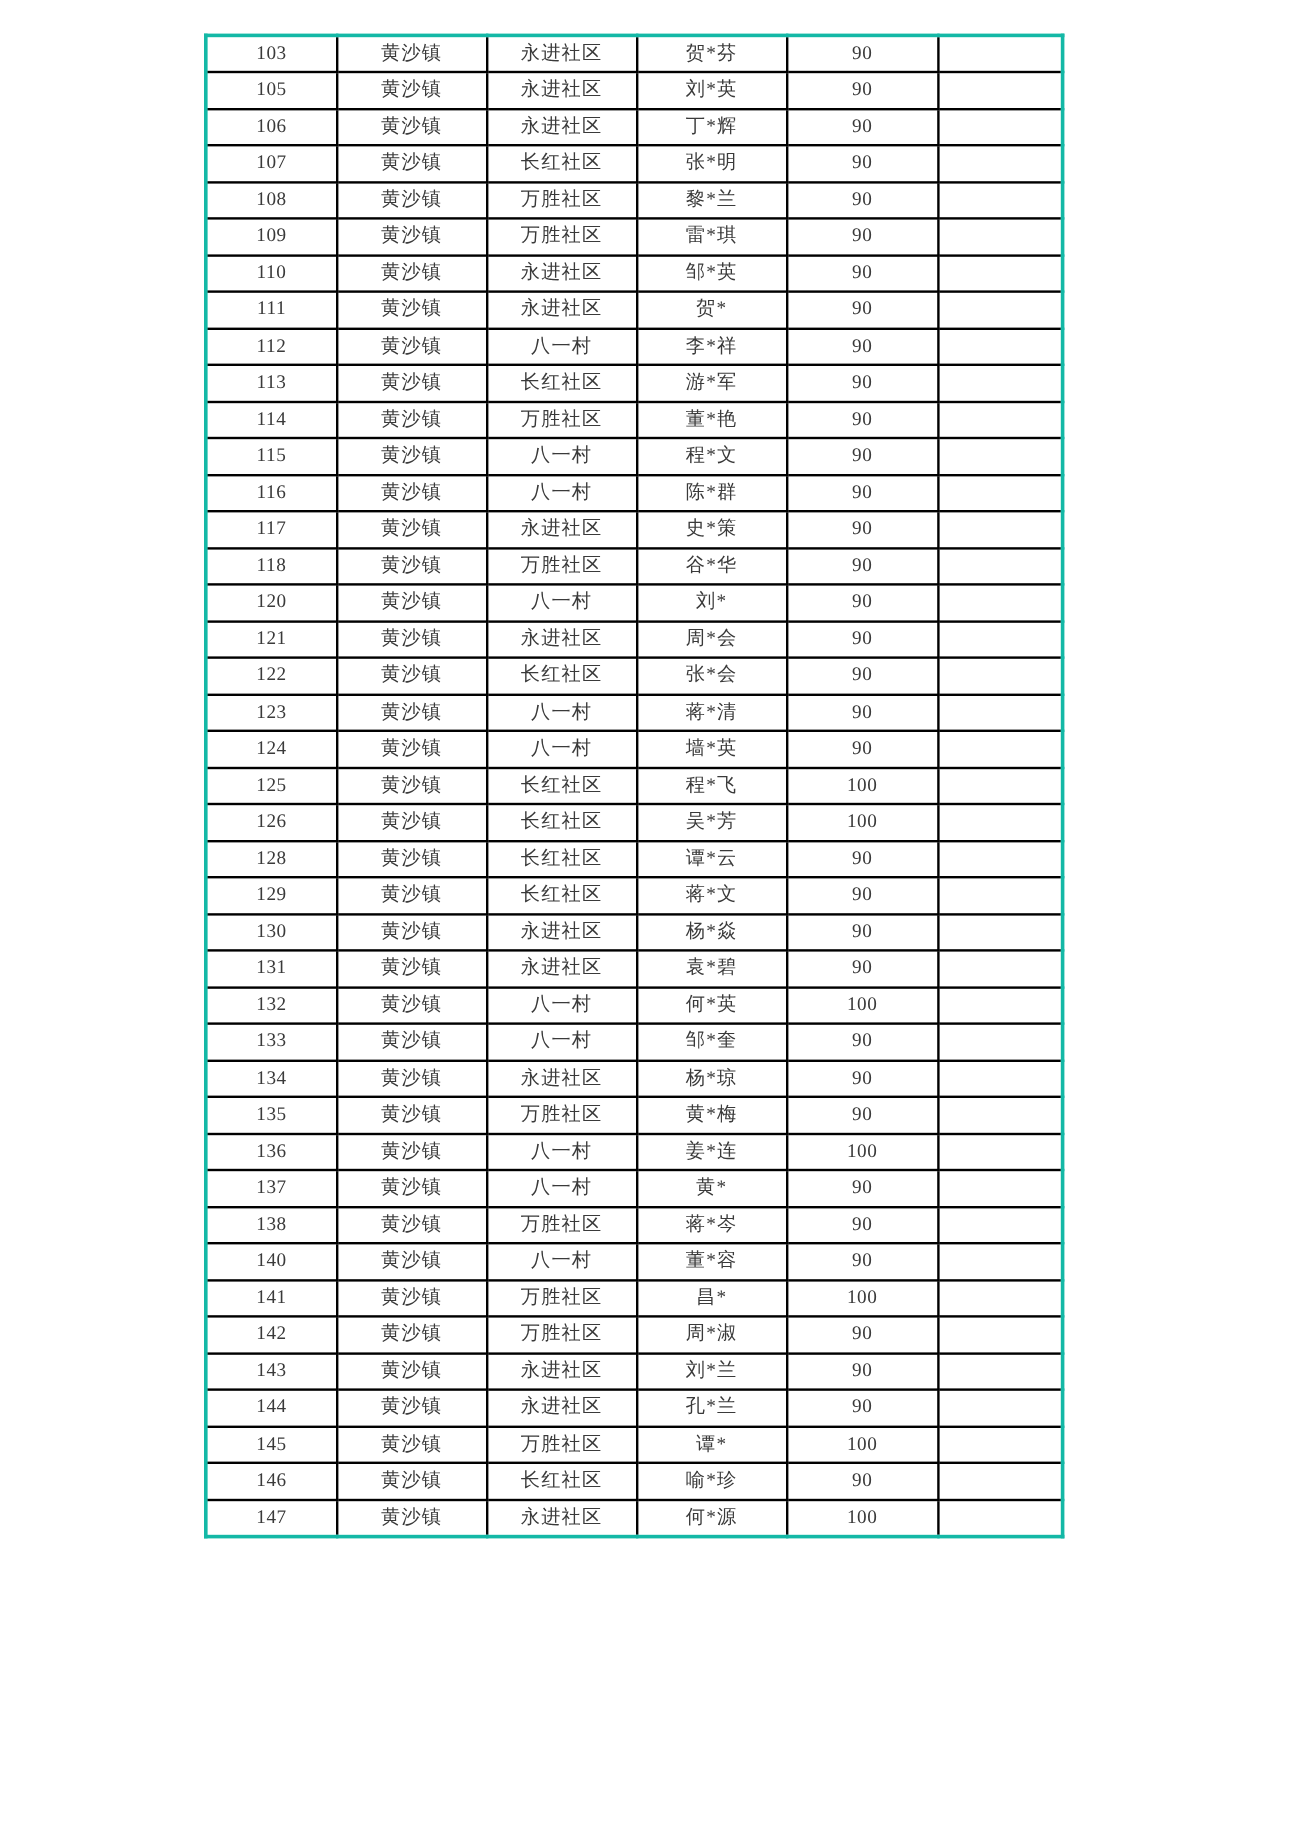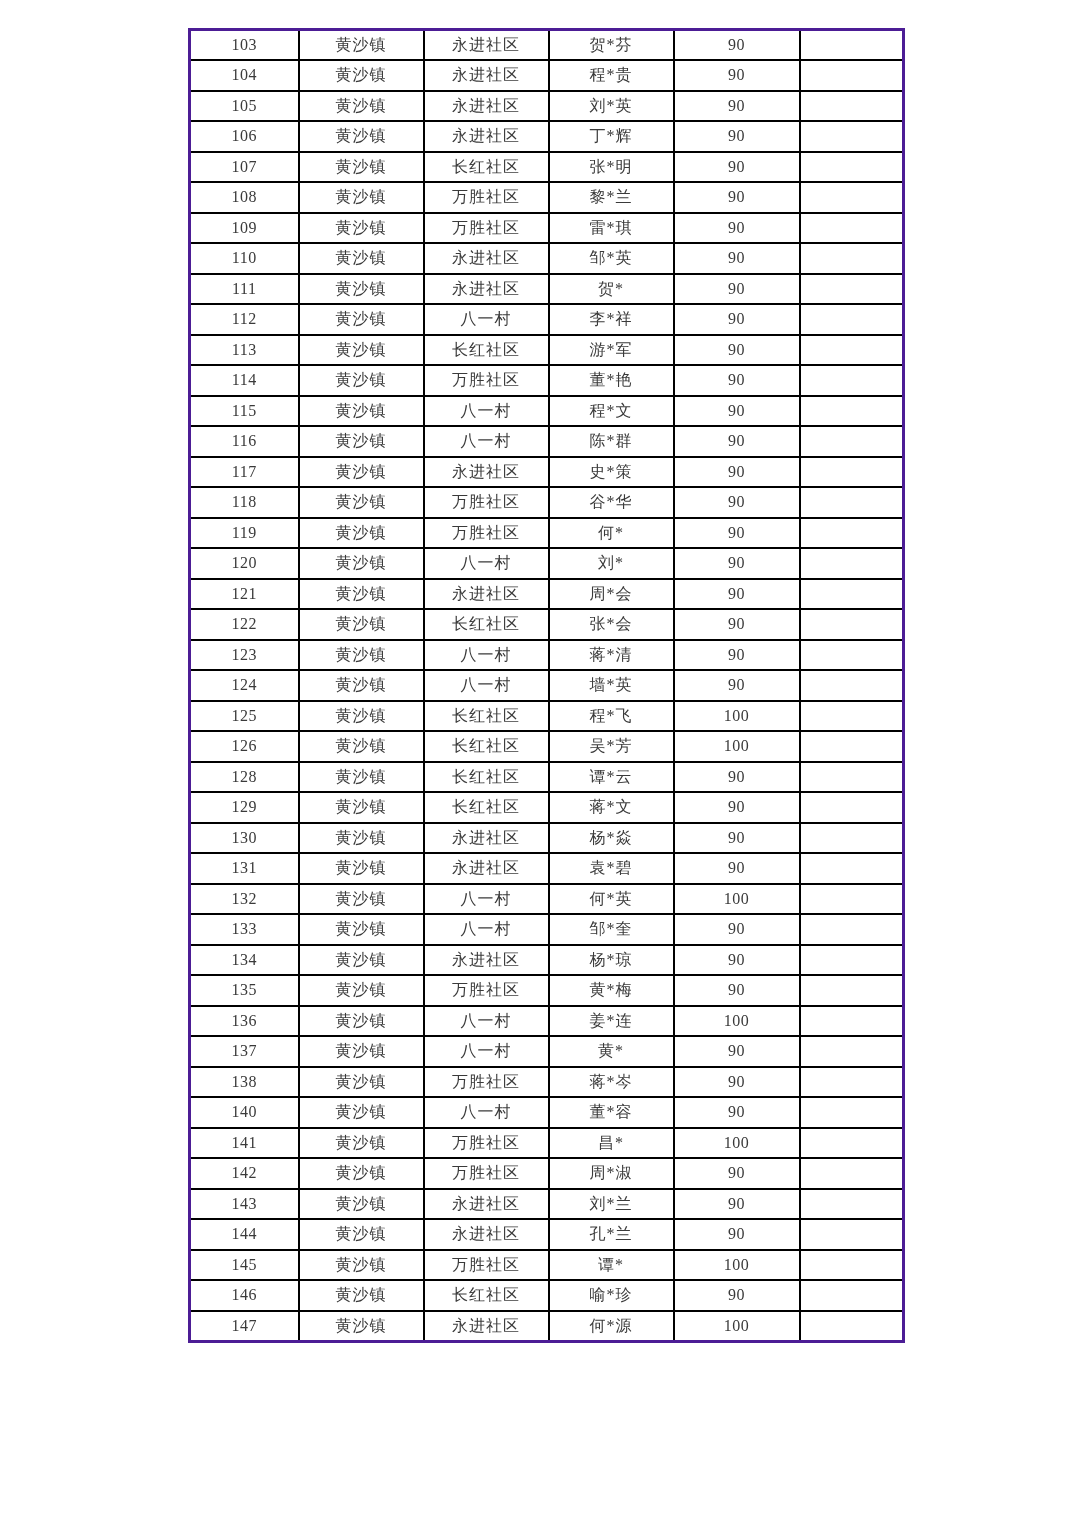--- a/index.html
+++ b/index.html
@@ -9,26 +9,26 @@
   }
   .page {
     position: relative;
     width: 1074px;
     height: 1520px;
     background: #ffffff;
     overflow: hidden;
   }
   table.score-table {
     position: absolute;
-    left: 188px;
+    left: 170px;
     top: 28px;
     width: 714px;
     border-collapse: collapse;
     table-layout: fixed;
-    border: 3px solid #4c1d95;
+    border: 3px solid #14b8a6;
   }
   table.score-table td {
     border: 2px solid #000000;
     height: 30.5px;
     text-align: center;
     vertical-align: middle;
     color: #3a3a3a;
     font-size: 16px;
     line-height: 1;
     overflow: hidden;
@@ -60,28 +60,20 @@
     <tbody>
         <tr>
           <td class="c0">103</td>
           <td class="c1">黄沙镇</td>
           <td class="c2">永进社区</td>
           <td class="c3">贺*芬</td>
           <td class="c4">90</td>
           <td class="c5"></td>
         </tr>
         <tr>
-          <td class="c0">104</td>
-          <td class="c1">黄沙镇</td>
-          <td class="c2">永进社区</td>
-          <td class="c3">程*贵</td>
-          <td class="c4">90</td>
-          <td class="c5"></td>
-        </tr>
-        <tr>
           <td class="c0">105</td>
           <td class="c1">黄沙镇</td>
           <td class="c2">永进社区</td>
           <td class="c3">刘*英</td>
           <td class="c4">90</td>
           <td class="c5"></td>
         </tr>
         <tr>
           <td class="c0">106</td>
           <td class="c1">黄沙镇</td>
@@ -176,28 +168,20 @@
           <td class="c2">永进社区</td>
           <td class="c3">史*策</td>
           <td class="c4">90</td>
           <td class="c5"></td>
         </tr>
         <tr>
           <td class="c0">118</td>
           <td class="c1">黄沙镇</td>
           <td class="c2">万胜社区</td>
           <td class="c3">谷*华</td>
-          <td class="c4">90</td>
-          <td class="c5"></td>
-        </tr>
-        <tr>
-          <td class="c0">119</td>
-          <td class="c1">黄沙镇</td>
-          <td class="c2">万胜社区</td>
-          <td class="c3">何*</td>
           <td class="c4">90</td>
           <td class="c5"></td>
         </tr>
         <tr>
           <td class="c0">120</td>
           <td class="c1">黄沙镇</td>
           <td class="c2">八一村</td>
           <td class="c3">刘*</td>
           <td class="c4">90</td>
           <td class="c5"></td>

